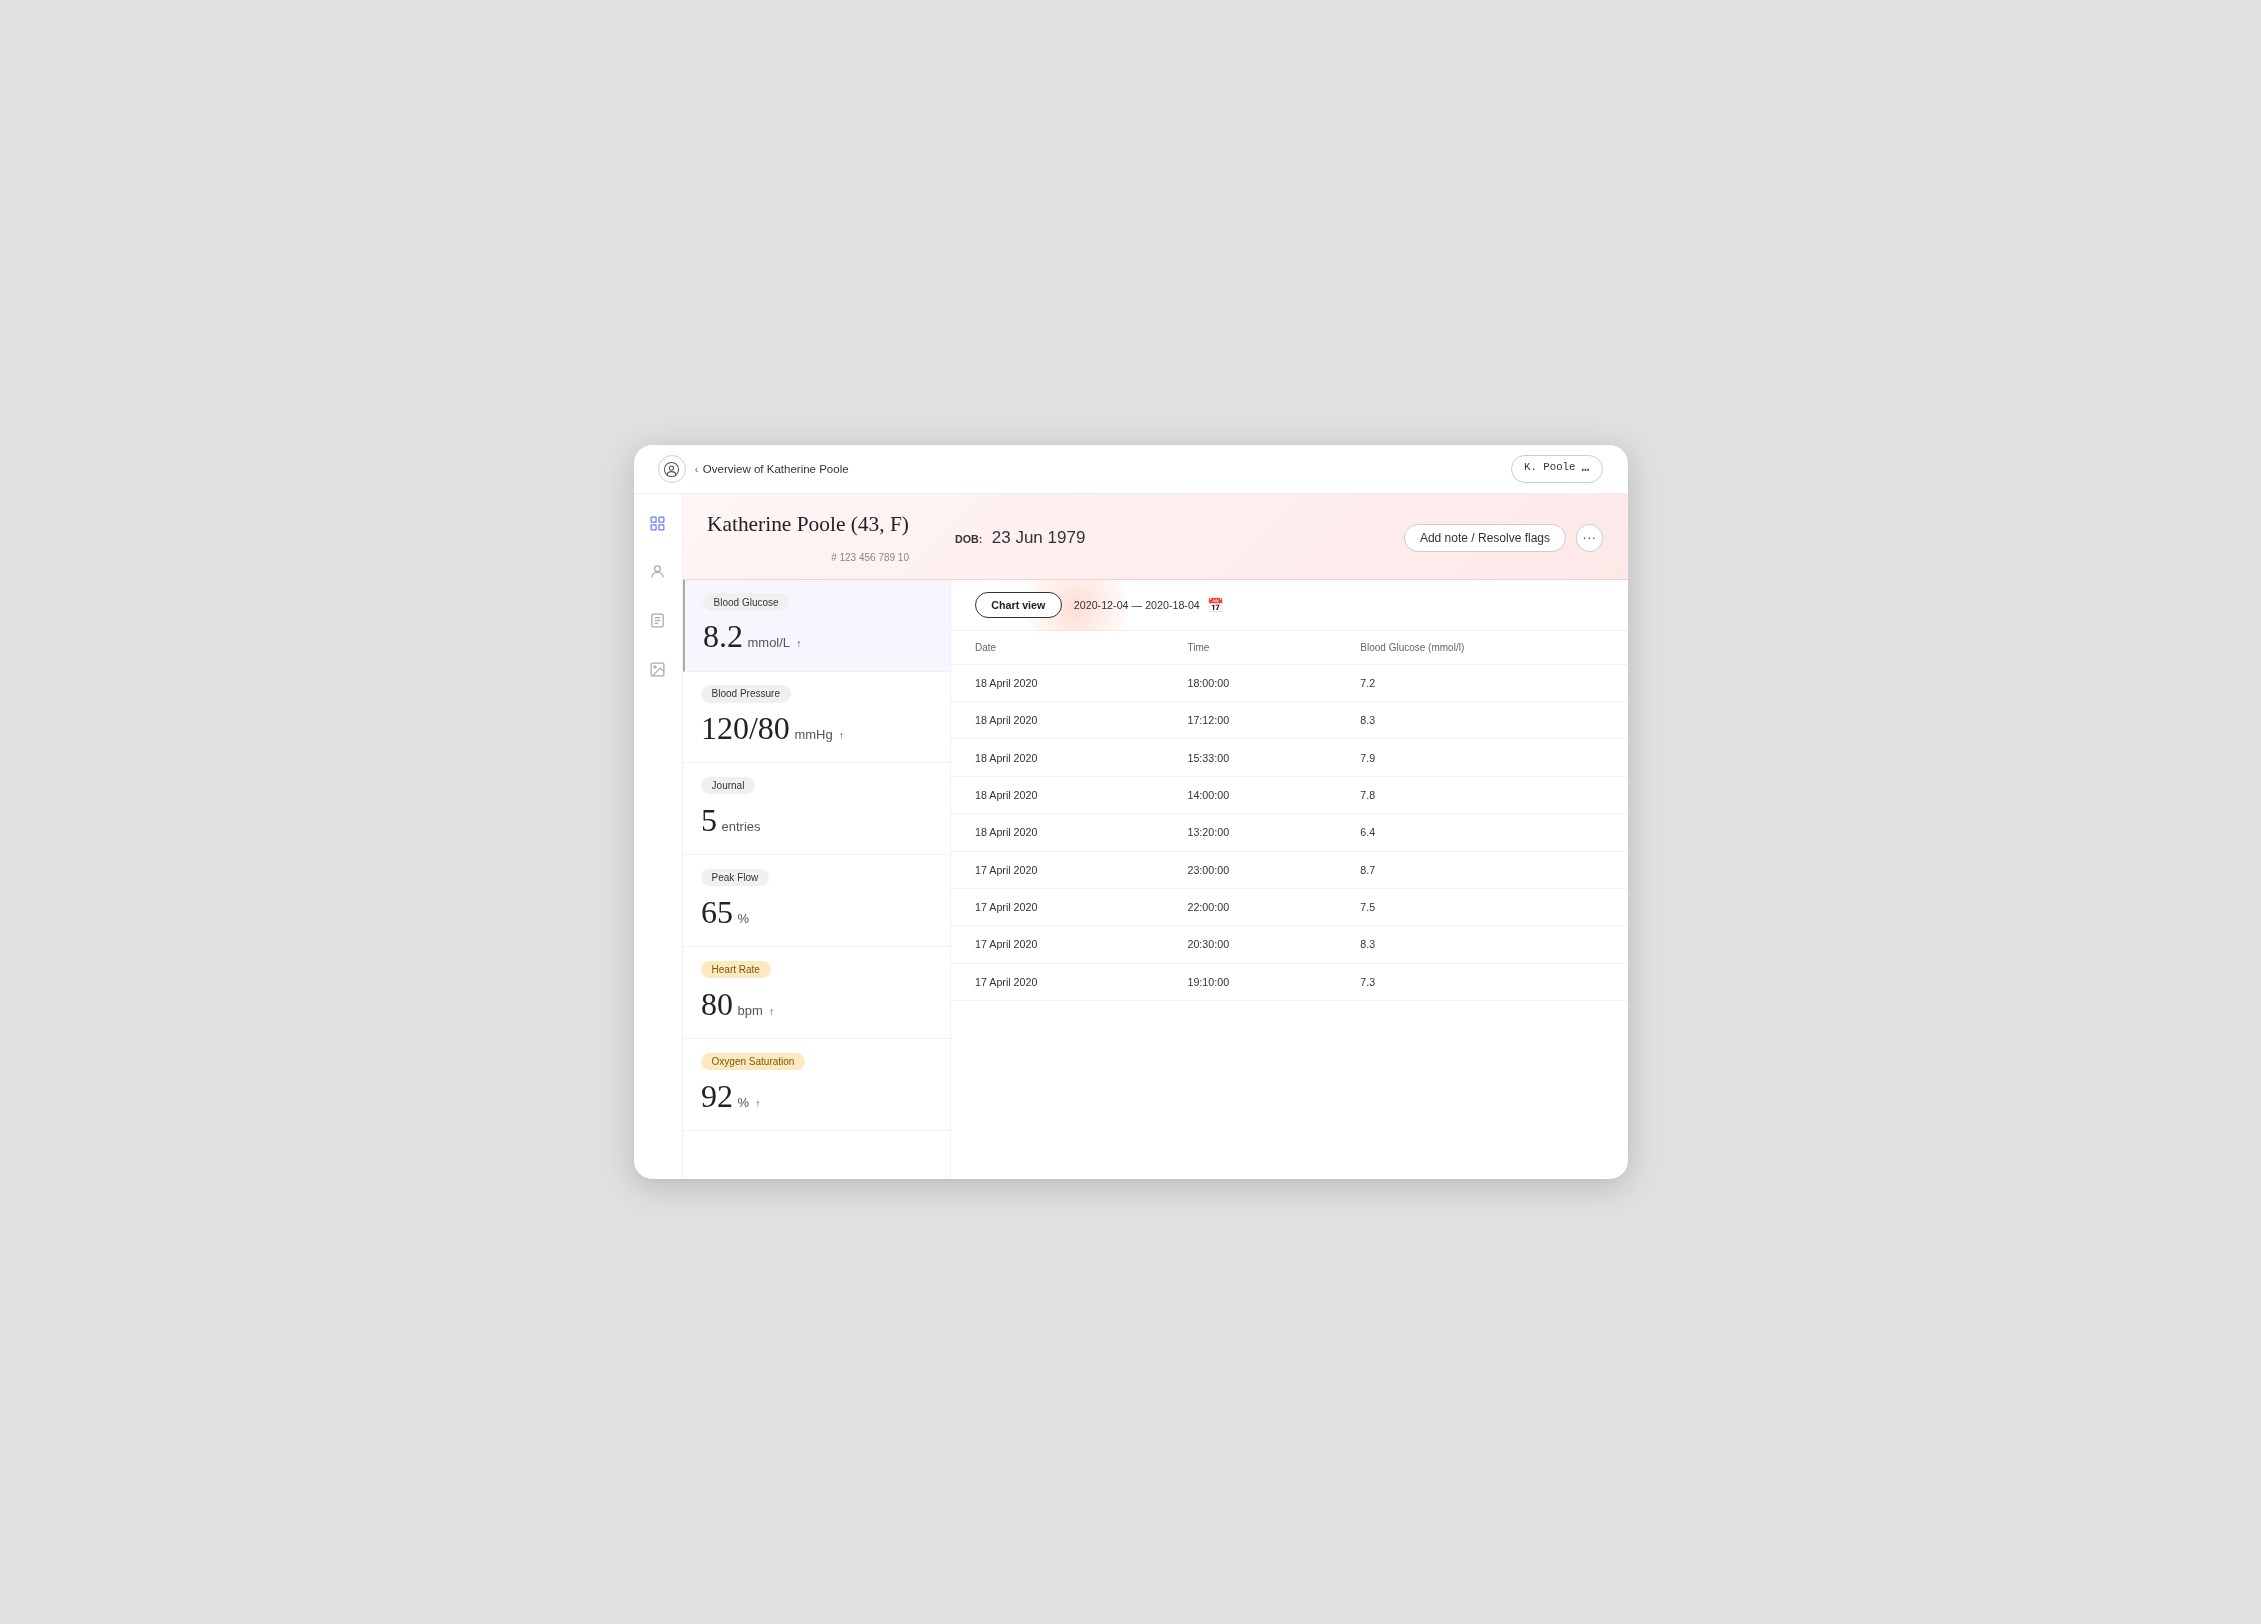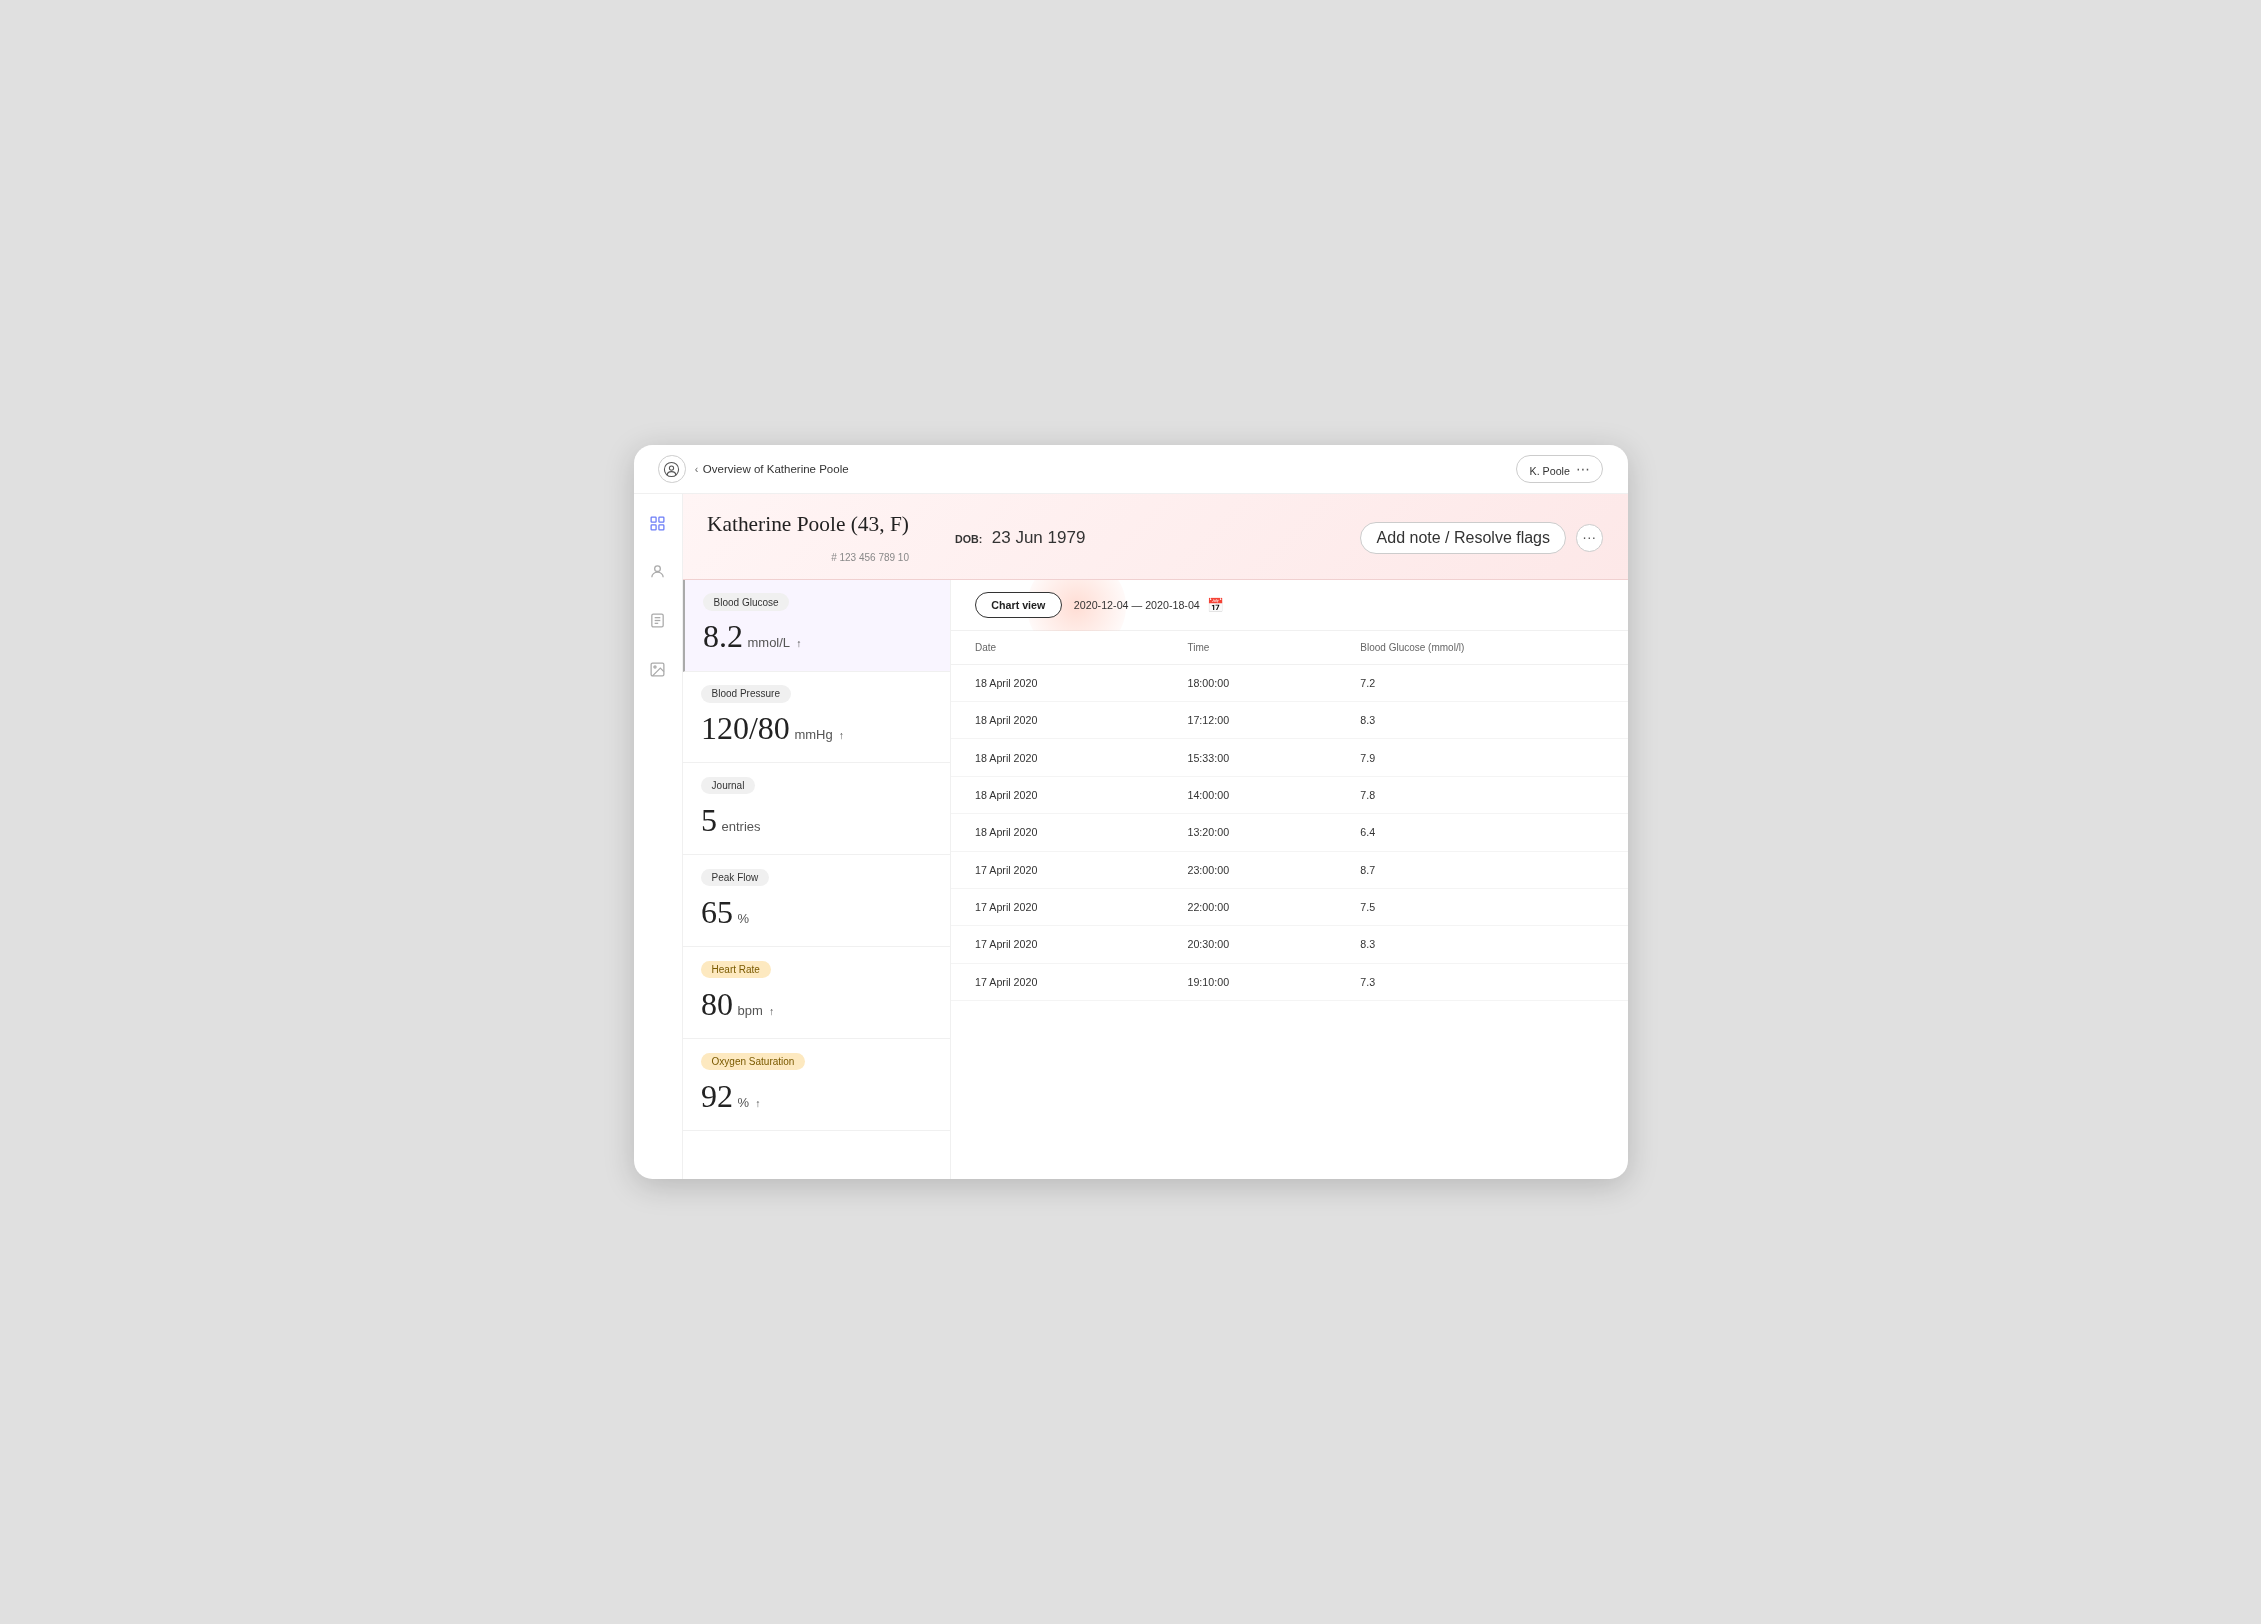--- a/index.html
+++ b/index.html
@@ -49,25 +49,25 @@
       color: #333;
       font-size: 11.5px;
       cursor: pointer;
       font-family: sans-serif;
     }
     .back-link .chevron { font-size: 10.7px; color: #666; }
     .top-bar-right {
       margin-left: auto;
     }
     .user-pill {
-      display: flex; align-items: flex-end; gap: 6.1px;
+      display: flex; align-items: flex-start; gap: 6.1px;
       border: 1.1px solid #ccc;
       border-radius: 18.4px;
       padding: 4.6px 12.2px;
-      font-family: Liberation Sans, sans-serif;
+      font-family: Liberation Mono, monospace;
       font-size: 10.7px;
       color: #333;
       cursor: pointer;
     }
     .user-pill .dots { font-size: 13.8px; color: #555; }
 
     
     .main-content {
       display: flex;
       flex: 1;
@@ -135,21 +135,21 @@
       margin-left: auto;
       display: flex;
       gap: 9.2px;
       align-items: center;
     }
     .add-note-btn {
       border: 1.1px solid #ccc;
       background: #fff;
       border-radius: 18.4px;
       padding: 6.1px 15.3px;
-      font-size: 16px;
+      font-size: 12px;
       font-family: sans-serif;
       cursor: pointer;
       color: #333;
     }
     .more-btn {
       border: 1.1px solid #ccc;
       background: #fff;
       border-radius: 50%;
       width: 27.5px; height: 27.5px;
       display: flex; align-items: center; justify-content: center;

